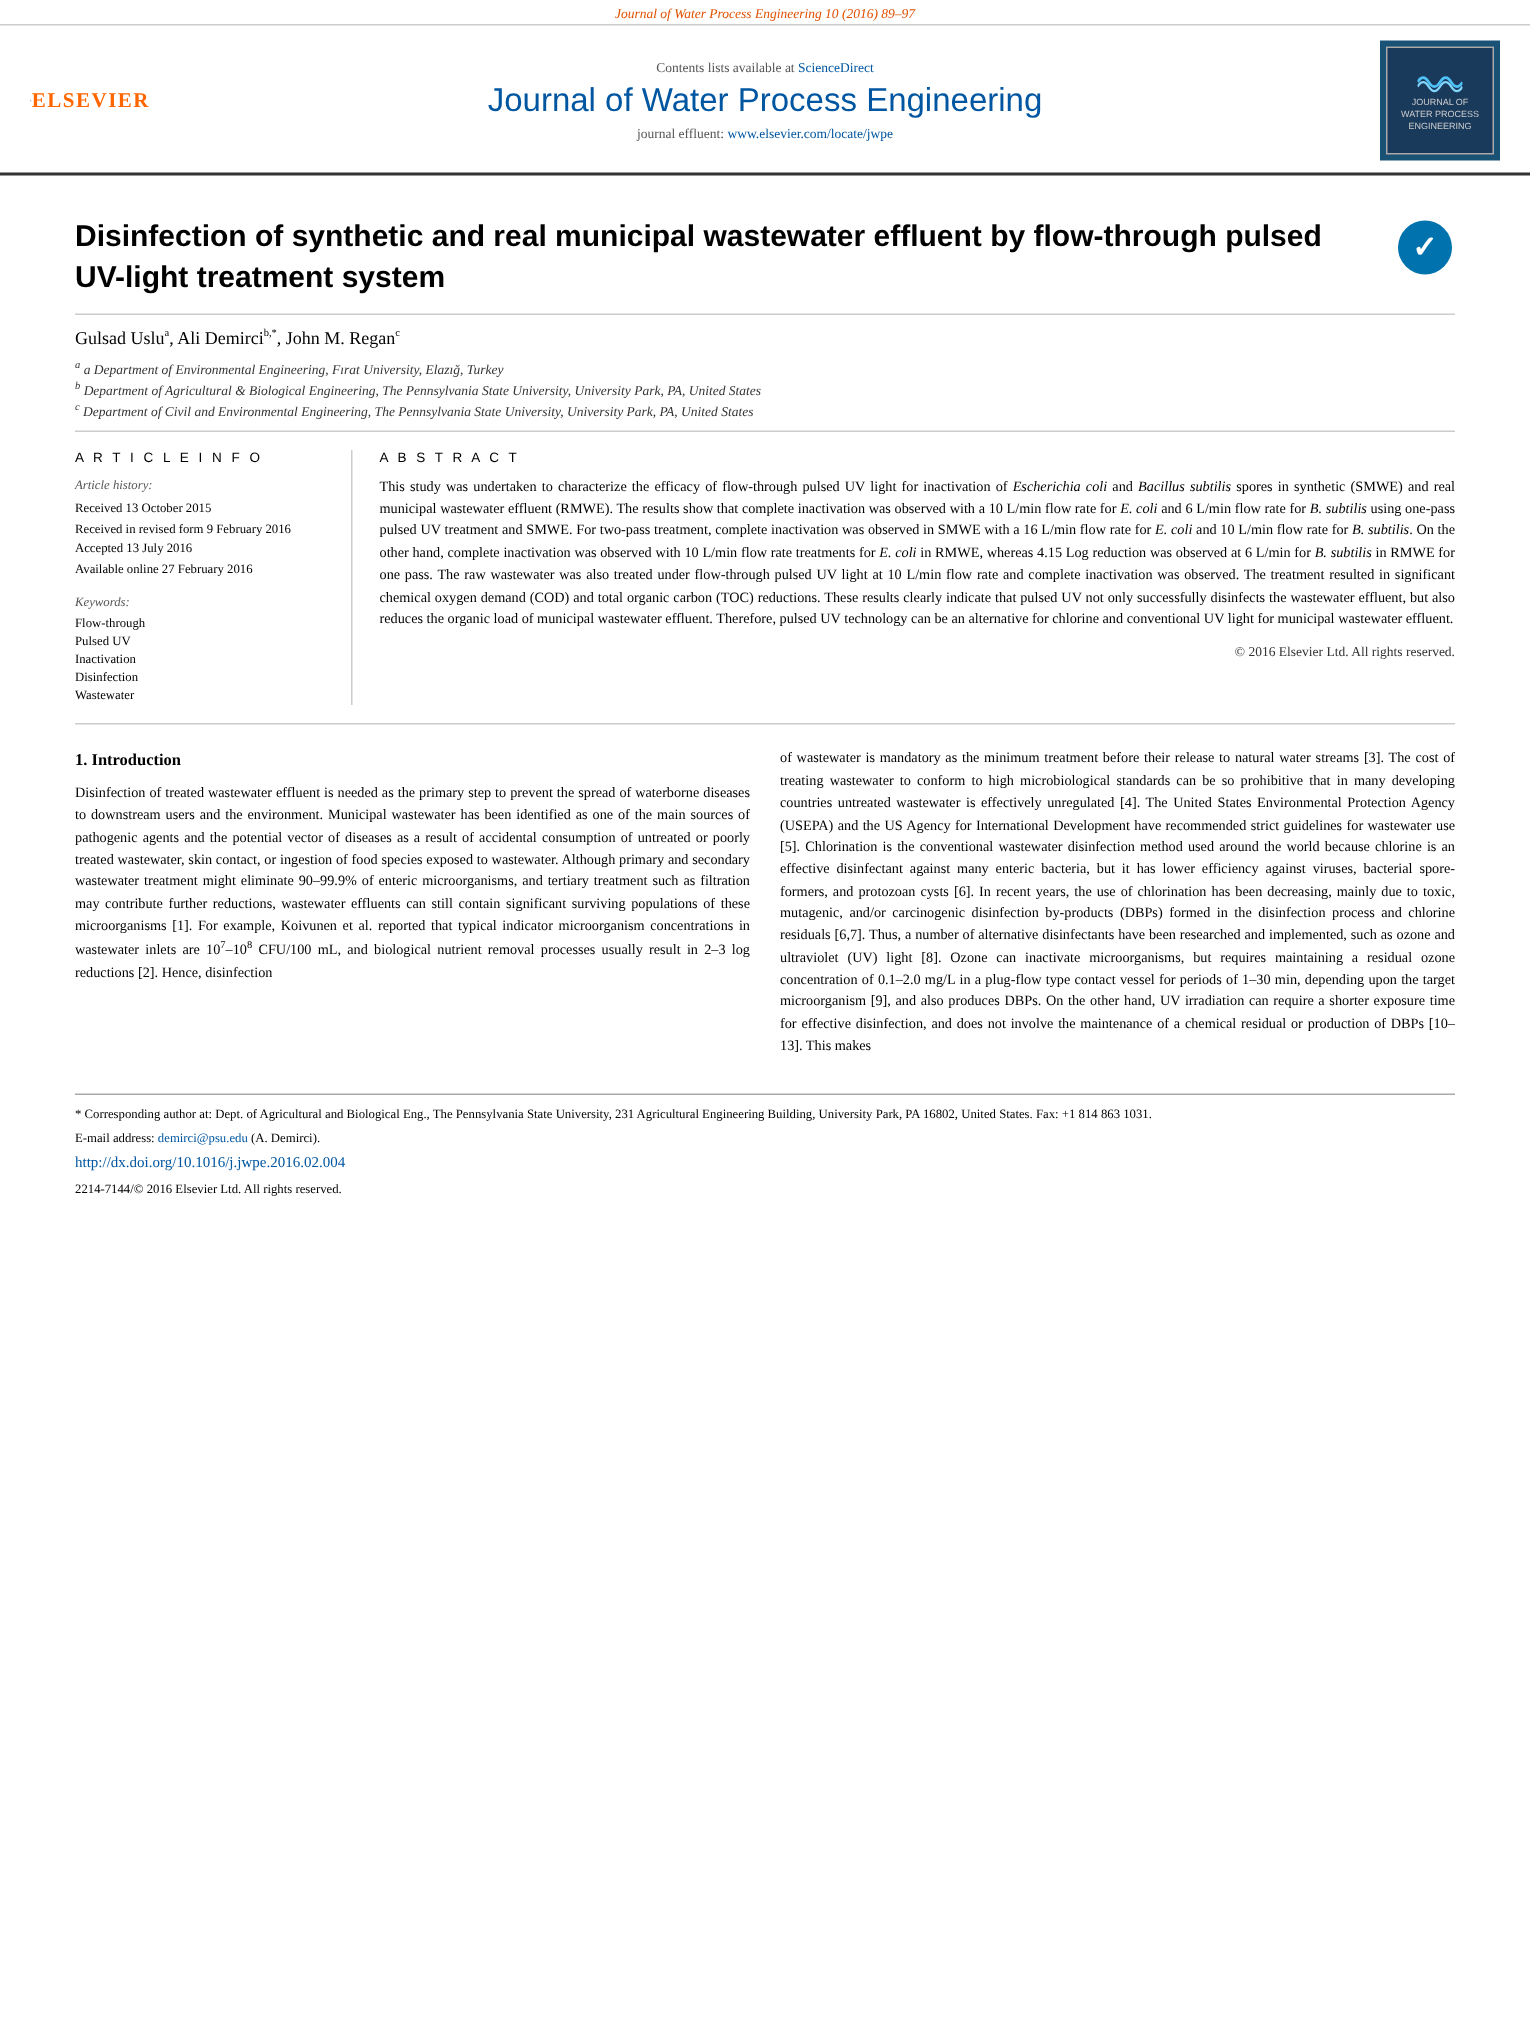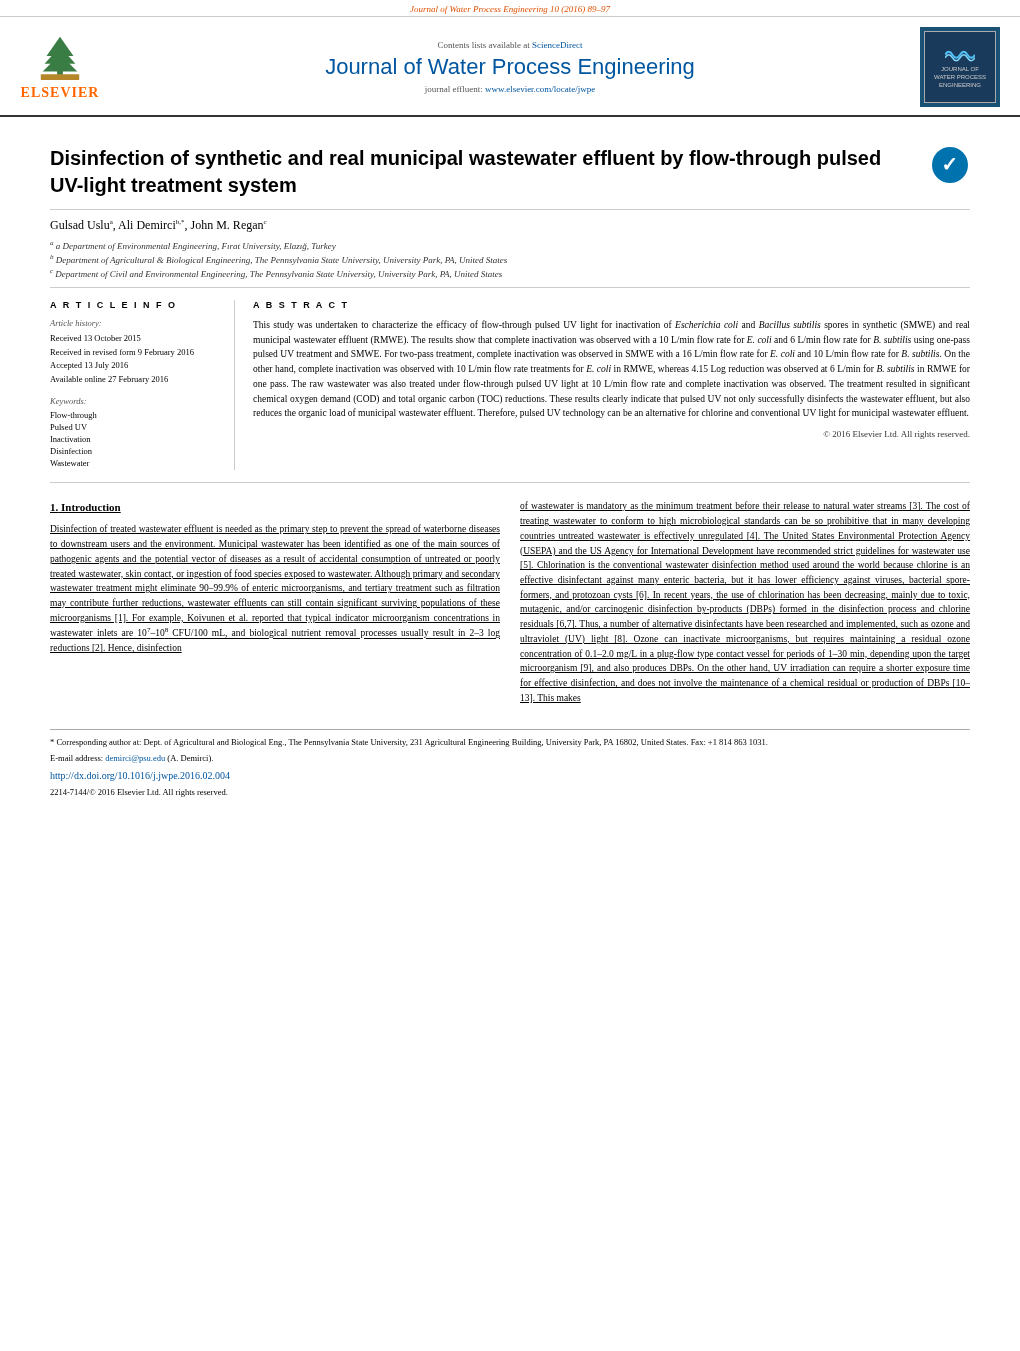--- a/index.html
+++ b/index.html
@@ -25,21 +25,21 @@
       display: flex;
       align-items: center;
       justify-content: space-between;
       padding: 10px 20px 8px;
       border-bottom: 2px solid #333;
     }
 
     .elsevier-logo {
       width: 80px;
       display: flex;
-      flex-direction: column;
+      flex-direction: row;
       align-items: center;
     }
 
     .elsevier-tree {
       width: 60px;
       height: 50px;
     }
 
     .elsevier-text {
       font-size: 14px;
@@ -181,21 +181,21 @@
       flex-shrink: 0;
       padding-right: 18px;
       border-right: 1px solid #ccc;
       font-size: 9px;
     }
 
     .section-heading {
       font-family: Arial, sans-serif;
       font-size: 9px;
       letter-spacing: 2px;
-      font-weight: bold;
+      font-weight: normal;
       color: #000;
       margin-bottom: 8px;
       text-transform: uppercase;
     }
 
     .info-label {
       font-style: italic;
       color: #555;
       font-size: 8.5px;
       margin-bottom: 4px;
@@ -240,21 +240,20 @@
       border-top: 1px solid #ccc;
       margin: 12px 0;
     }
 
     .two-column-body {
       display: flex;
       gap: 20px;
       padding: 4px 0;
       font-size: 9.5px;
       line-height: 1.55;
-      text-decoration: underline;
     }
 
     .body-col {
       flex: 1;
       text-align: justify;
     }
 
     .section-title {
       font-weight: bold;
       font-size: 11px;

